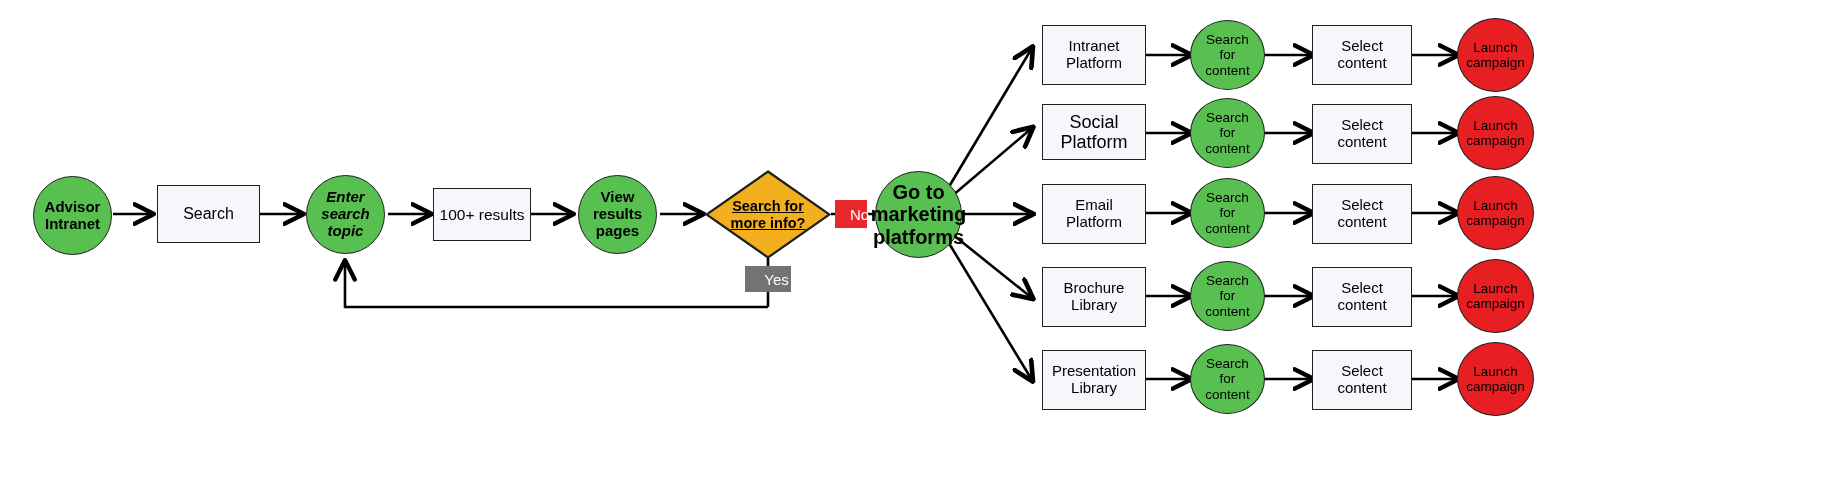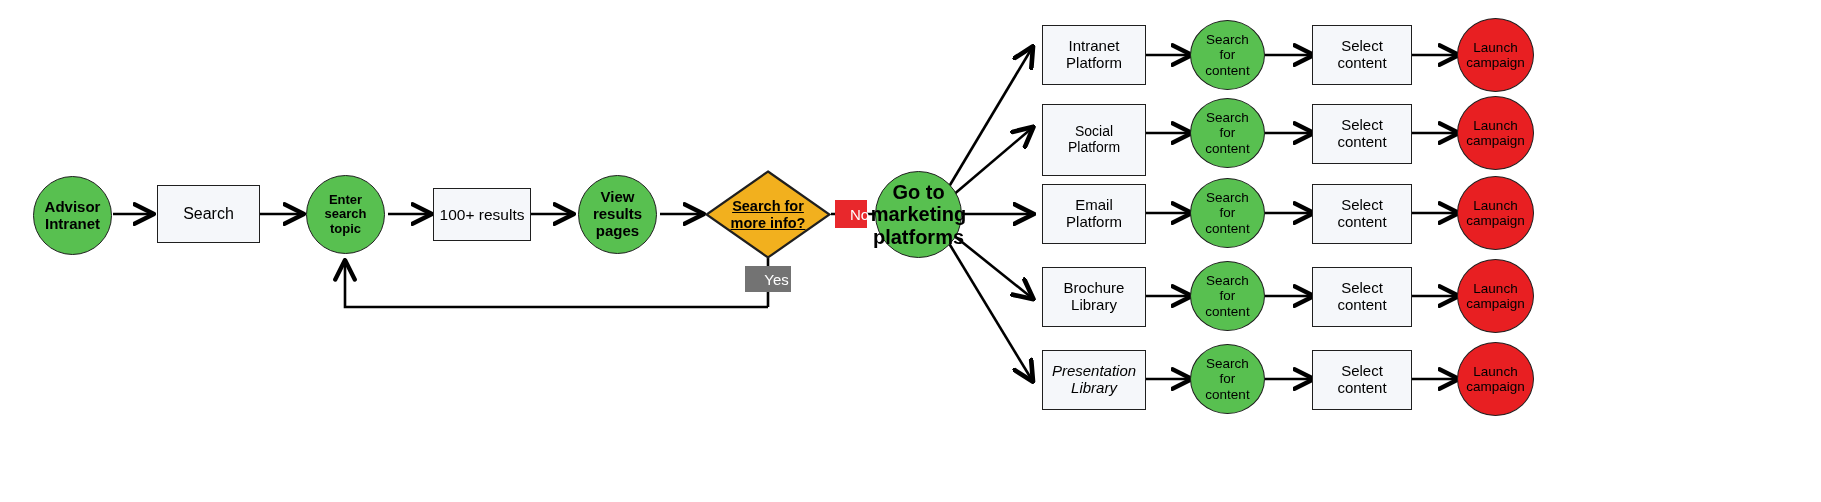--- a/index.html
+++ b/index.html
@@ -134,21 +134,21 @@
       <line x1="1265" y1="379" x2="1312" y2="379" marker-end="url(#arrow)"></line>
       <line x1="1412" y1="379" x2="1457" y2="379" marker-end="url(#arrow)"></line>
     </g>
   </svg>
 
   <div class="node node-circle-green" style="left:33px; top:176px; width:79px; height:79px; font-size:15px; font-weight:700;">Advisor
 Intranet</div>
 
   <div class="node node-rect" style="left:157px; top:185px; width:103px; height:58px; font-size:16px;">Search</div>
 
-  <div class="node node-circle-green" style="left:306px; top:175px; width:79px; height:79px; font-size:13px; font-weight:700;">Enter
+  <div class="node node-circle-green" style="left:306px; top:175px; width:79px; height:79px; font-size:15px; font-weight:700;font-style:italic;">Enter
 search
 topic</div>
 
   <div class="node node-rect" style="left:433px; top:188px; width:98px; height:53px; font-size:15.5px;">100+ results</div>
 
   <div class="node node-circle-green" style="left:578px; top:175px; width:79px; height:79px; font-size:15px; font-weight:700;">View
 results
 pages</div>
 
   <div class="node node-diamond" style="left:705px; top:170px; width:126px; height:89px; font-size:14.5px; font-weight:700;">
@@ -170,21 +170,21 @@
   <div class="node node-rect" style="left:1042px; top:25px; width:104px; height:60px; font-size:15px;">Intranet
 Platform</div>
   <div class="node node-circle-green" style="left:1190px; top:20px; width:75px; height:70px; font-size:13.5px;">Search
 for
 content</div>
   <div class="node node-rect" style="left:1312px; top:25px; width:100px; height:60px; font-size:15px;">Select
 content</div>
   <div class="node node-circle-red" style="left:1457px; top:18px; width:77px; height:74px; font-size:13.5px;">Launch
 campaign</div>
 
-  <div class="node node-rect" style="left:1042px; top:104px; width:104px; height:72px; font-size:14px;">Social
+  <div class="node node-rect" style="left:1042px; top:104px; width:104px; height:56px; font-size:18px;">Social
 Platform</div>
   <div class="node node-circle-green" style="left:1190px; top:98px; width:75px; height:70px; font-size:13.5px;">Search
 for
 content</div>
   <div class="node node-rect" style="left:1312px; top:104px; width:100px; height:60px; font-size:15px;">Select
 content</div>
   <div class="node node-circle-red" style="left:1457px; top:96px; width:77px; height:74px; font-size:13.5px;">Launch
 campaign</div>
 
   <div class="node node-rect" style="left:1042px; top:184px; width:104px; height:60px; font-size:15px;">Email
@@ -200,21 +200,21 @@
   <div class="node node-rect" style="left:1042px; top:267px; width:104px; height:60px; font-size:15px;">Brochure
 Library</div>
   <div class="node node-circle-green" style="left:1190px; top:261px; width:75px; height:70px; font-size:13.5px;">Search
 for
 content</div>
   <div class="node node-rect" style="left:1312px; top:267px; width:100px; height:60px; font-size:15px;">Select
 content</div>
   <div class="node node-circle-red" style="left:1457px; top:259px; width:77px; height:74px; font-size:13.5px;">Launch
 campaign</div>
 
-  <div class="node node-rect" style="left:1042px; top:350px; width:104px; height:60px; font-size:15px;font-style:italic;">Presentation
+  <div class="node node-rect" style="left:1042px; top:350px; width:104px; height:60px; font-size:15px;">Presentation
 Library</div>
   <div class="node node-circle-green" style="left:1190px; top:344px; width:75px; height:70px; font-size:13.5px;">Search
 for
 content</div>
   <div class="node node-rect" style="left:1312px; top:350px; width:100px; height:60px; font-size:15px;">Select
 content</div>
   <div class="node node-circle-red" style="left:1457px; top:342px; width:77px; height:74px; font-size:13.5px;">Launch
 campaign</div>
 
 </div>

